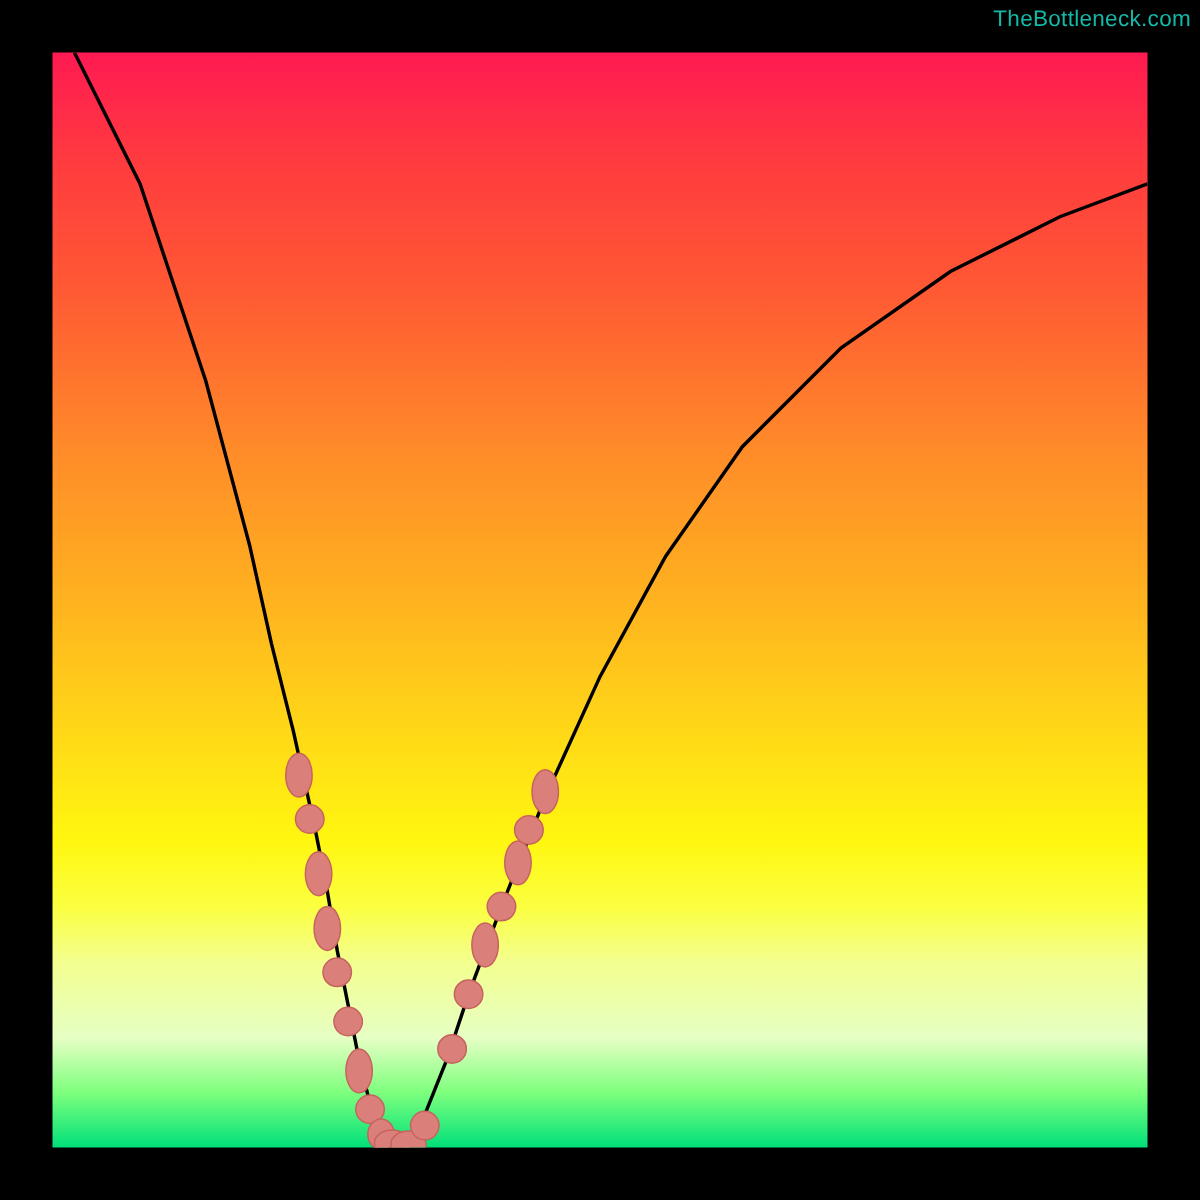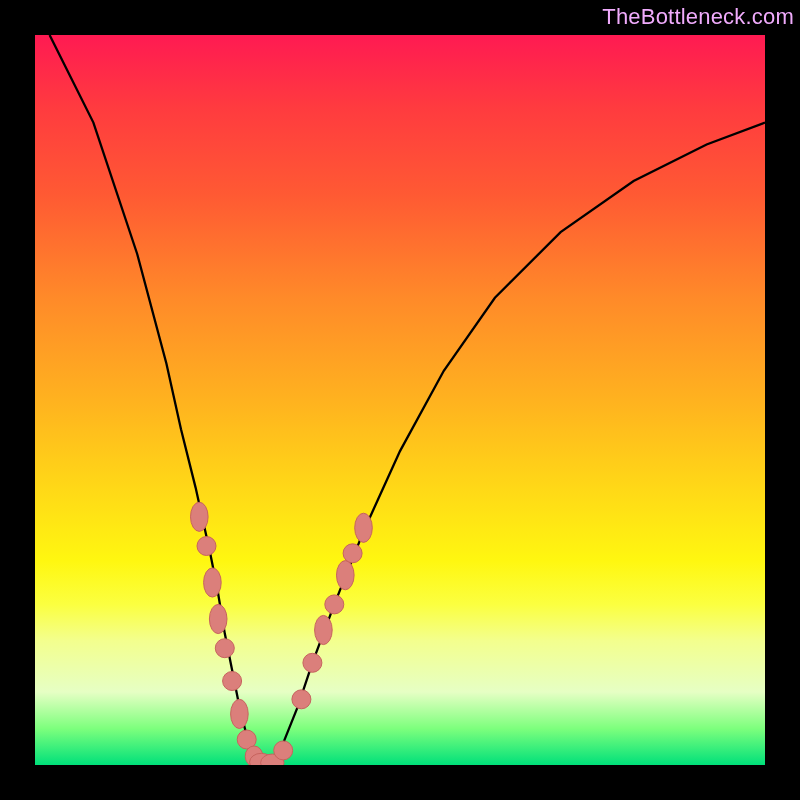--- a/index.html
+++ b/index.html
@@ -37,22 +37,22 @@
       #e6ffc4 90%,
       #7dff7d 95%,
       #00e07a 100%
     );
   }
   .watermark {
     position: absolute;
     top: 4px;
     right: 6px;
     font-family: Arial, Helvetica, sans-serif;
-    font-size: 22px;
-    color: #f0abfc;
+    font-size: 15px;
+    color: #14b8a6;
     letter-spacing: 0.2px;
     user-select: none;
   }
   svg.curve {
     position: absolute;
     top: 0;
     left: 0;
     width: 730px;
     height: 730px;
   }

